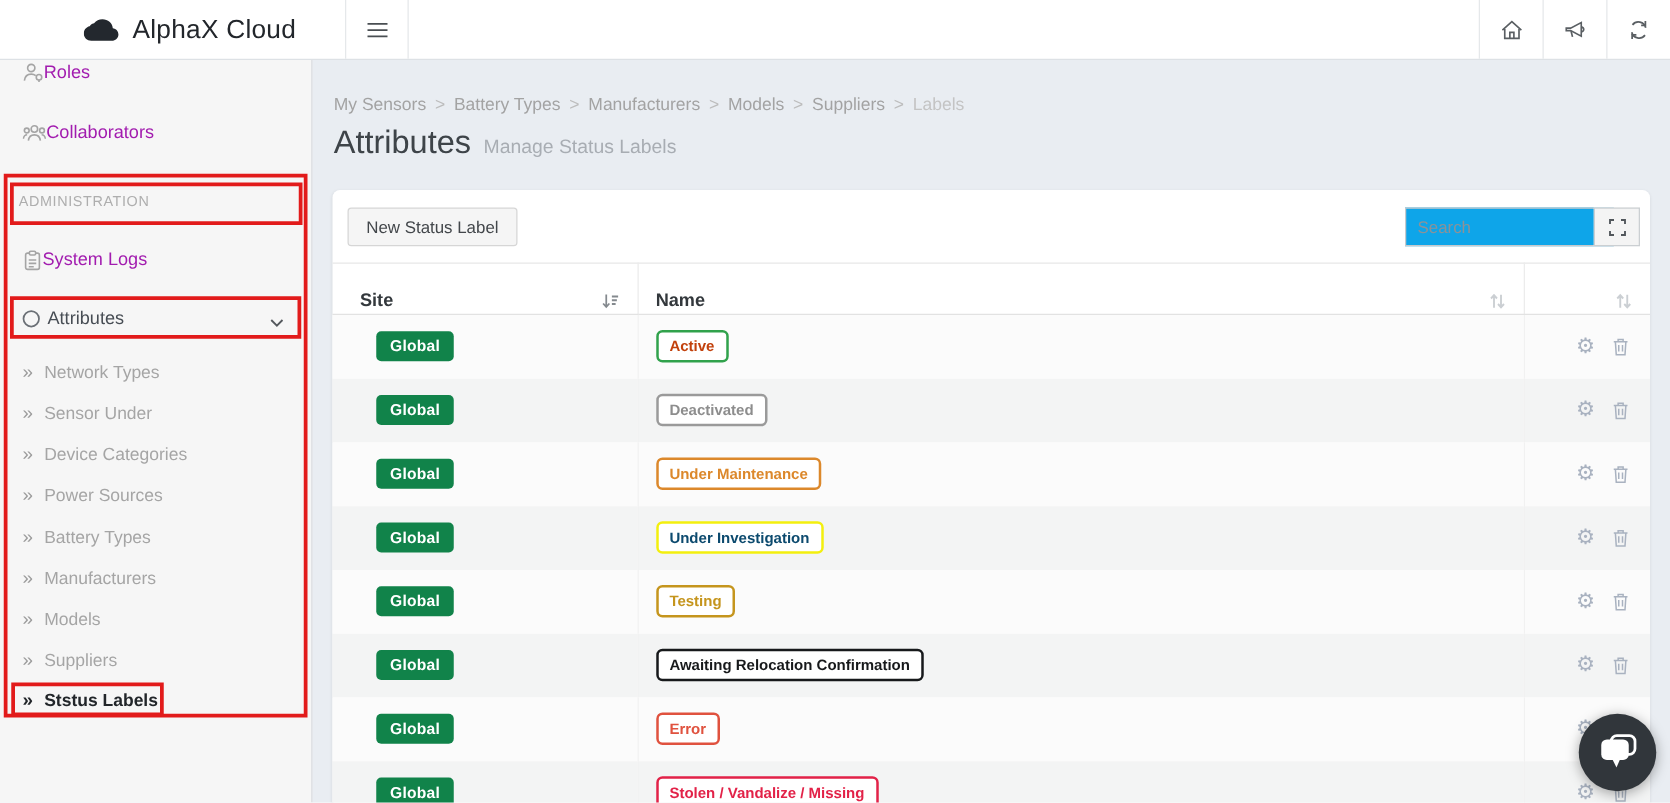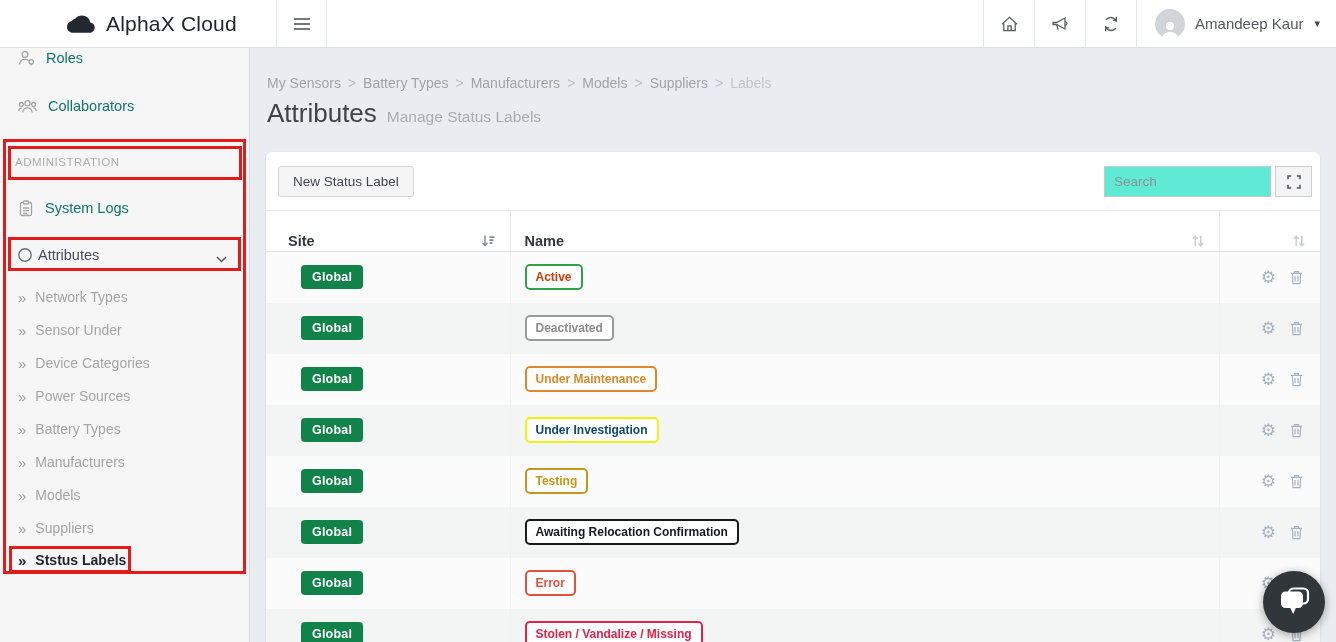--- a/index.html
+++ b/index.html
@@ -42,22 +42,22 @@
   .user-name { font-size:15px; color:#54585d; }
   .caret { font-size:11px; color:#3f4449; margin-left:1px; }
 
   
   .sidebar {
     position:absolute; top:48px; left:0; width:250px; bottom:0;
     background:#f6f6f6; border-right:1px solid #d9dcdf; z-index:10;
   }
   .side-item {
     position:absolute; left:0; width:100%; height:30px;
-    display:flex; align-items:center; gap:11px; padding-left:18px;
-    color:#0f766e; font-size:14.5px; cursor:pointer; white-space:nowrap;
+    display:flex; align-items:center; padding-left:18px;
+    color:#a21caf; font-size:14.5px; cursor:pointer; white-space:nowrap;
   }
   .side-item svg { flex:0 0 auto; }
   .side-section {
     position:absolute; left:0; width:100%; height:30px;
     display:flex; align-items:center; padding-left:15px;
     font-size:11.5px; color:#aeaeae; letter-spacing:.5px;
   }
   .sub-item {
     position:absolute; left:0; width:100%; height:30px;
     display:flex; align-items:center; gap:9px; padding-left:18px;
@@ -91,23 +91,23 @@
     box-shadow:0 1px 3px rgba(0,0,0,.09);
   }
   .toolbar { position:relative; height:58px; }
   .btn-new {
     position:absolute; left:12px; top:14px;
     background:#f5f5f5; border:1px solid #d6d6d6; border-radius:3px;
     font-size:13.5px; color:#43474b; padding:7px 14px; cursor:pointer;
     font-family:inherit;
   }
   .search-input {
-    position:absolute; right:49px; top:14px; width:167px; height:31px;
+    position:absolute; right:29px; top:14px; width:167px; height:31px;
     border:1px solid #c6c9cc; padding:0 9px; font-size:13.5px; color:#444;
-    font-family:inherit; background:#5eead4;
+    font-family:inherit; background:#0ea5e9;
   }
   .search-input::placeholder { color:#8d9297; }
   .btn-expand {
     position:absolute; right:8px; top:14px; width:37px; height:31px;
     background:#f4f4f4; border:1px solid #cbcfd2;
     display:flex; align-items:center; justify-content:center; cursor:pointer;
   }
 
   table.status-table { width:100%; border-collapse:collapse; table-layout:fixed; }
   .status-table th {
@@ -188,30 +188,20 @@
   </div>
   <div class="top-icon-cell">
     <span style="display:flex;">
       <svg width="18" height="18" viewBox="0 0 18 18" fill="none" stroke="#5a5f63" stroke-width="1.4">
         <path d="M14.6 7.2A6 6 0 0 0 4 4.9"></path>
           <path d="M14.3 1.8v3.4h-3.4"></path>
         <path d="M3.4 10.8a6 6 0 0 0 10.6 2.3"></path>
           <path d="M3.7 16.2v-3.4h3.4"></path>
       </svg>
     </span>
-  </div>
-  <div class="user-cell">
-    <span class="avatar">
-      <svg width="22" height="20" viewBox="0 0 22 20">
-        <circle cx="11" cy="7" r="4.2" fill="#fff"></circle>
-        <path d="M2.5 20c.6-4.4 4.2-7 8.5-7s7.9 2.6 8.5 7z" fill="#fff"></path>
-      </svg>
-    </span>
-    <span class="user-name">Amandeep Kaur</span>
-    <span class="caret">▾</span>
   </div>
 </header>
 
 <aside class="sidebar">
 
   <div class="side-item" style="top:-5px;">
     <span style="display:flex;">
       <svg width="17" height="16" viewBox="0 0 17 16" fill="none" stroke="#a5a5a5" stroke-width="1.3">
         <circle cx="7" cy="4.4" r="2.9"></circle>
           <path d="M1.5 14.5c.4-3.3 2.7-5.2 5.5-5.2 1.4 0 2.6.4 3.6 1.2"></path>

